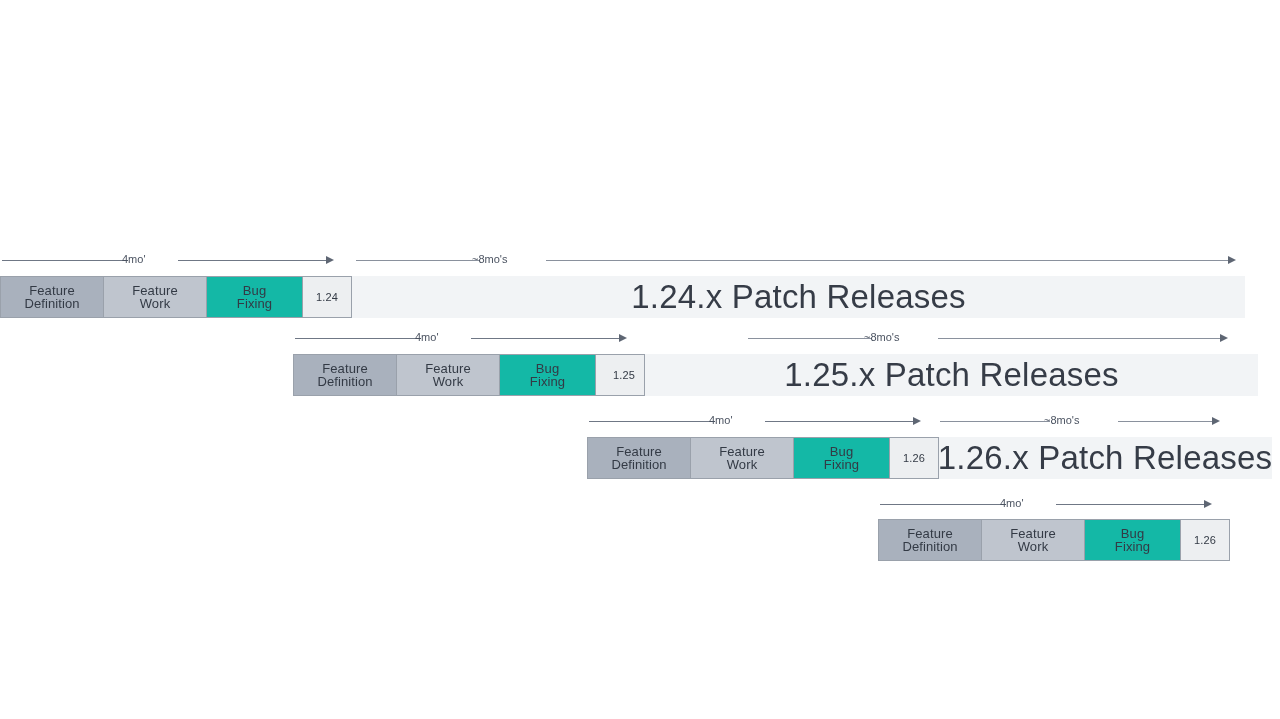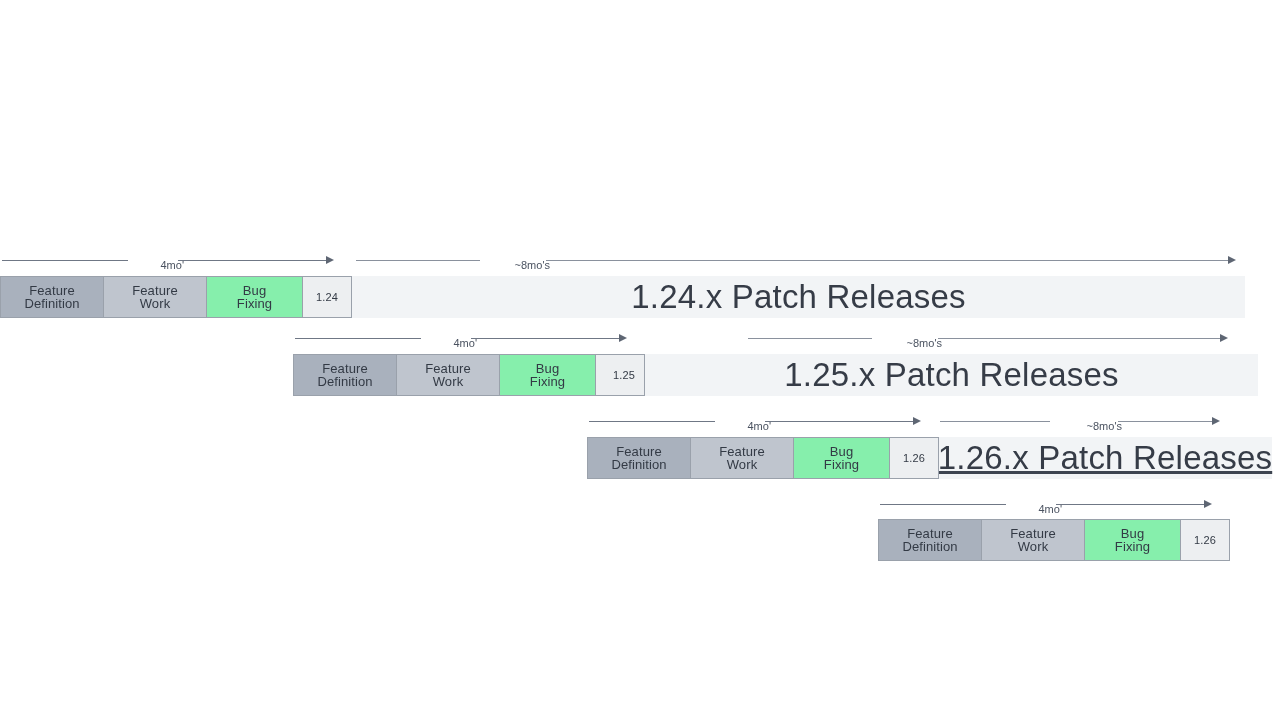--- a/index.html
+++ b/index.html
@@ -41,25 +41,25 @@
   .measure .arrowhead {
     position: absolute;
     top: 6px;
     width: 0; height: 0;
     border-top: 4.5px solid transparent;
     border-bottom: 4.5px solid transparent;
     border-left: 8px solid #5e6673;
   }
   .measure .mlabel {
     position: absolute;
-    top: 8px;
+    top: 2px;
     font-size: 11px;
     line-height: 14px;
     color: #4a5260;
-    text-align: right;
+    text-align: left;
     white-space: nowrap;
   }
 
   
   .phases {
     position: absolute;
     display: flex;
     height: 42px;
     box-sizing: border-box;
   }
@@ -73,21 +73,21 @@
     font-size: 13px;
     line-height: 13px;
     color: #333a45;
     letter-spacing: 0.1px;
     margin-left: -1px;
   }
   .phase:first-child { margin-left: 0; }
   .phase .ptext { display: block; }
   .phase.def  { background: #a9b1bd; }
   .phase.work { background: #bfc5ce; }
-  .phase.bug  { background: #86efac; }
+  .phase.bug  { background: #14b8a6; }
   .phase.ver  { background: #edeff1; font-size: 11px; }
 
   
   .patchbar {
     position: absolute;
     height: 42px;
     background: #f2f4f6;
     display: flex;
     align-items: center;
     justify-content: center;
@@ -187,21 +187,21 @@
       <div class="arrowhead" style="left:326px;"></div>
     </div>
 
     <div class="measure" style="left:940px; top:411px; width:304px;">
       <div class="seg thin" style="left:0px; width:110px;"></div>
       <div class="mlabel" style="left:104px; width:78px;">~8mo's</div>
       <div class="seg thin" style="left:178px; width:98px;"></div>
       <div class="arrowhead" style="left:272px;"></div>
     </div>
 
-    <div class="patchbar" style="left:938px; top:437px; width:334px;text-decoration:underline;">
+    <div class="patchbar" style="left:938px; top:437px; width:334px;">
       <span class="plabel">1.26.x Patch Releases</span>
     </div>
 
     <div class="phases" style="left:587px; top:437px;">
       <div class="phase def" style="width:104px;">
         <span class="ptext"><span>Feature</span><br><span>Definition</span></span>
       </div>
       <div class="phase work" style="width:104px;">
         <span class="ptext"><span>Feature</span><br><span>Work</span></span>
       </div>

